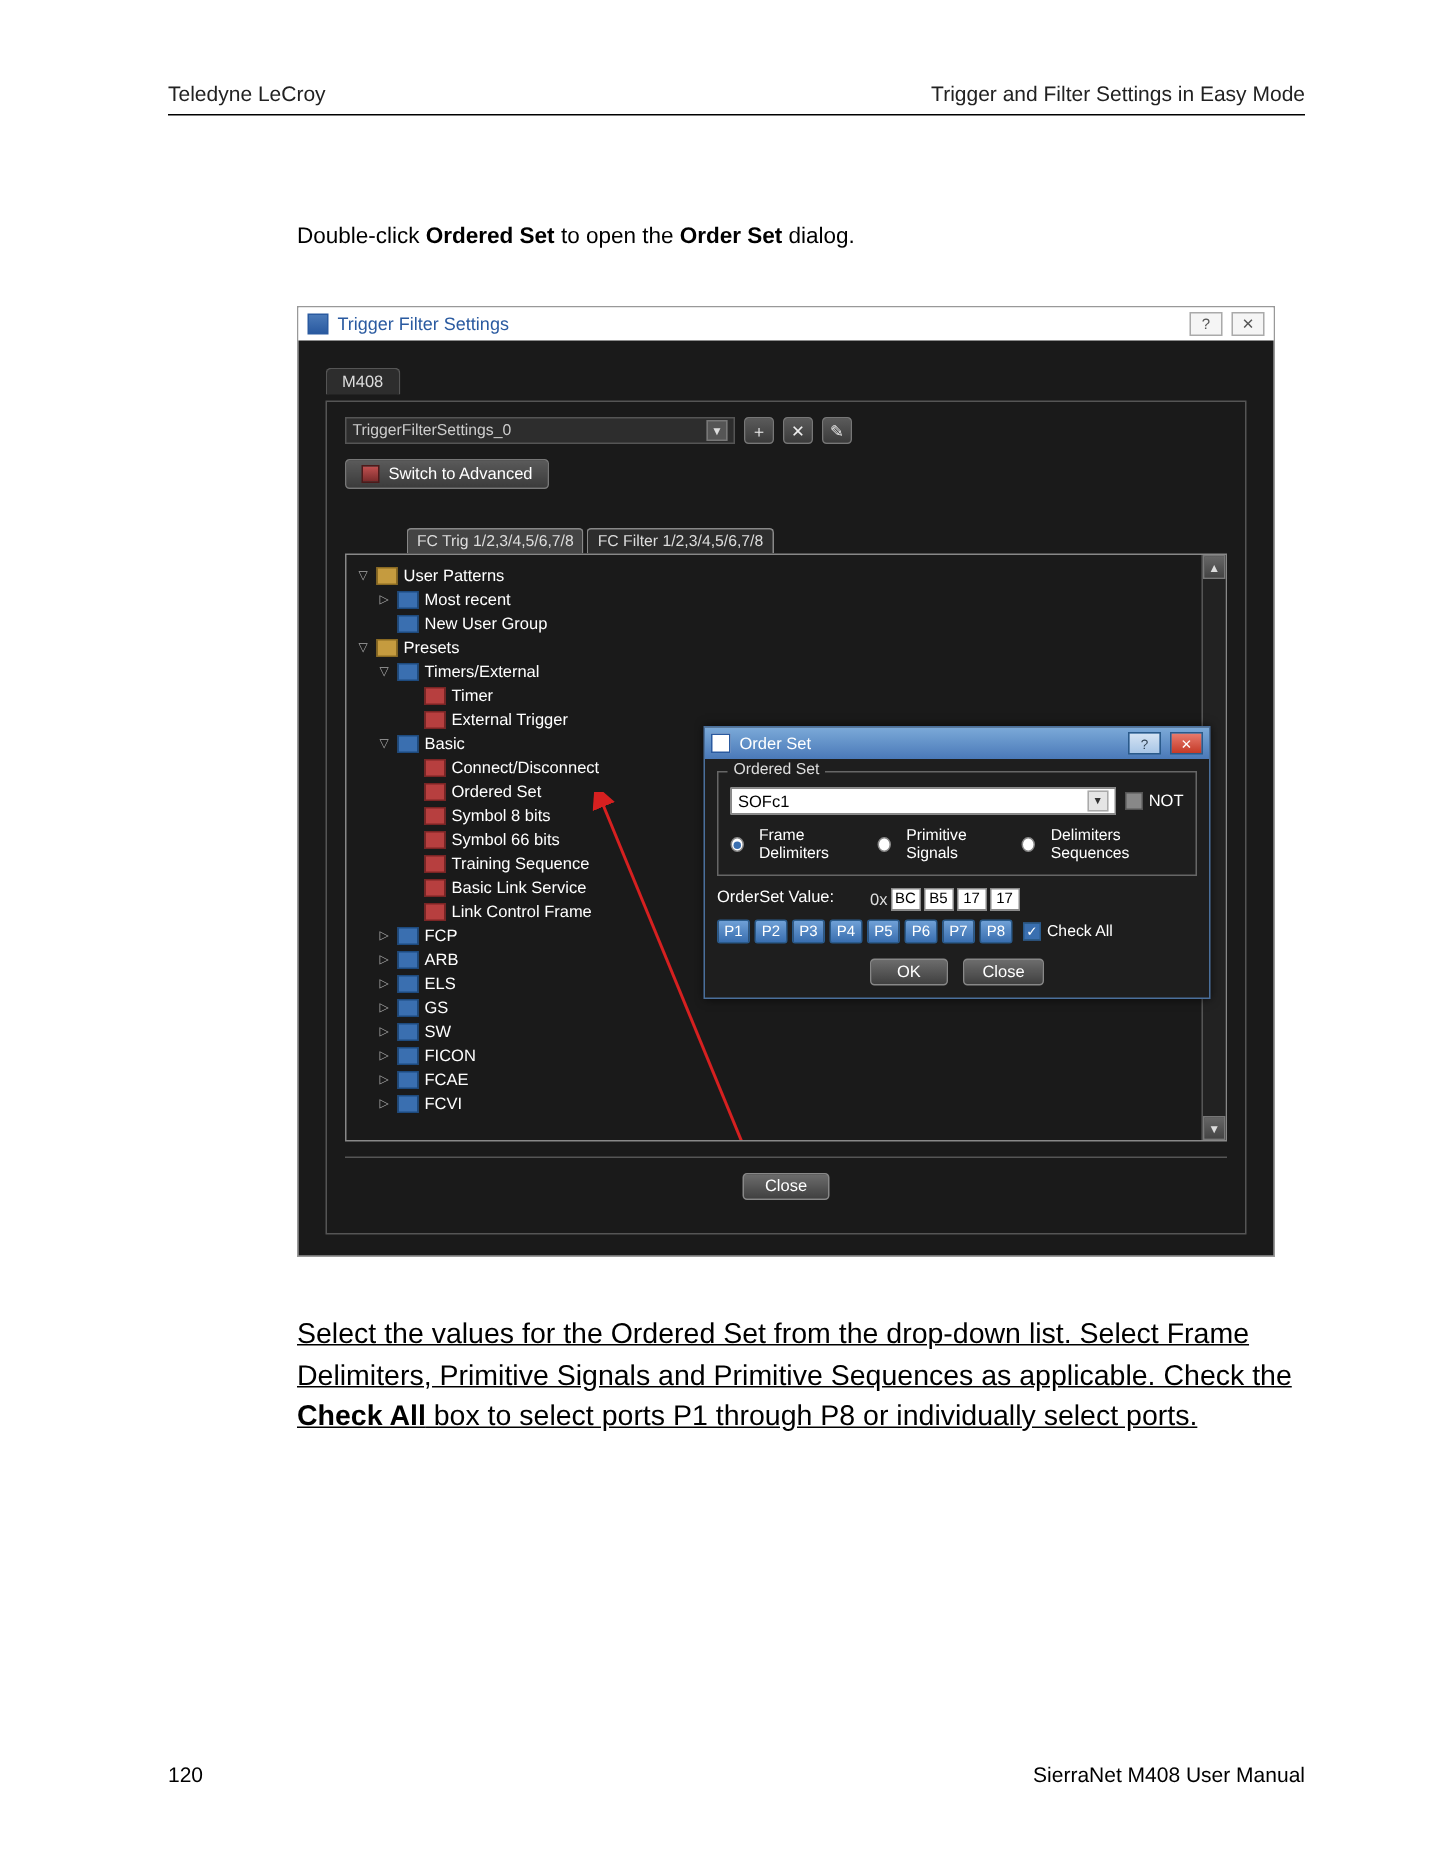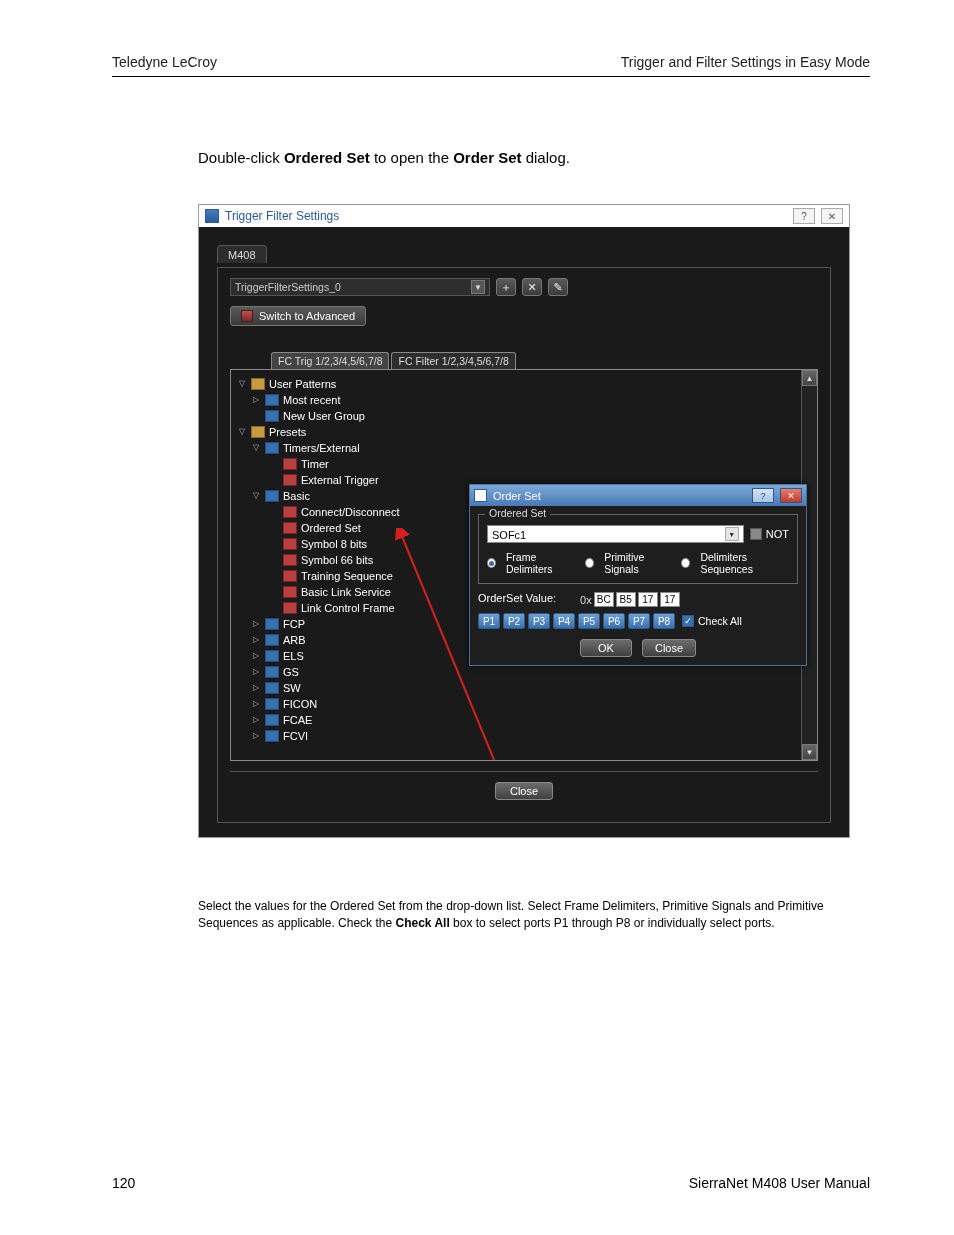--- a/index.html
+++ b/index.html
@@ -333,24 +333,25 @@
   }
   .close-btn {
     padding:2px 14px;
     background:linear-gradient(#6c6c6c,#404040);
     border:1px solid #888;
     border-radius:3px;
     color:#fff;
     font-size:11px;
   }
   .outro {
-    font-size:12px;
+    font-size:19px;
     line-height:1.45;
-    margin:60px 0 0 86px;
+    margin:38px 0 0 86px;
     width:680px;
+    text-decoration:underline;
   }
   .footer-row {
     position:absolute;
     bottom:44px;
     left:112px; right:84px;
     display:flex;
     justify-content:space-between;
     font-size:14px;
   }
 </style>

